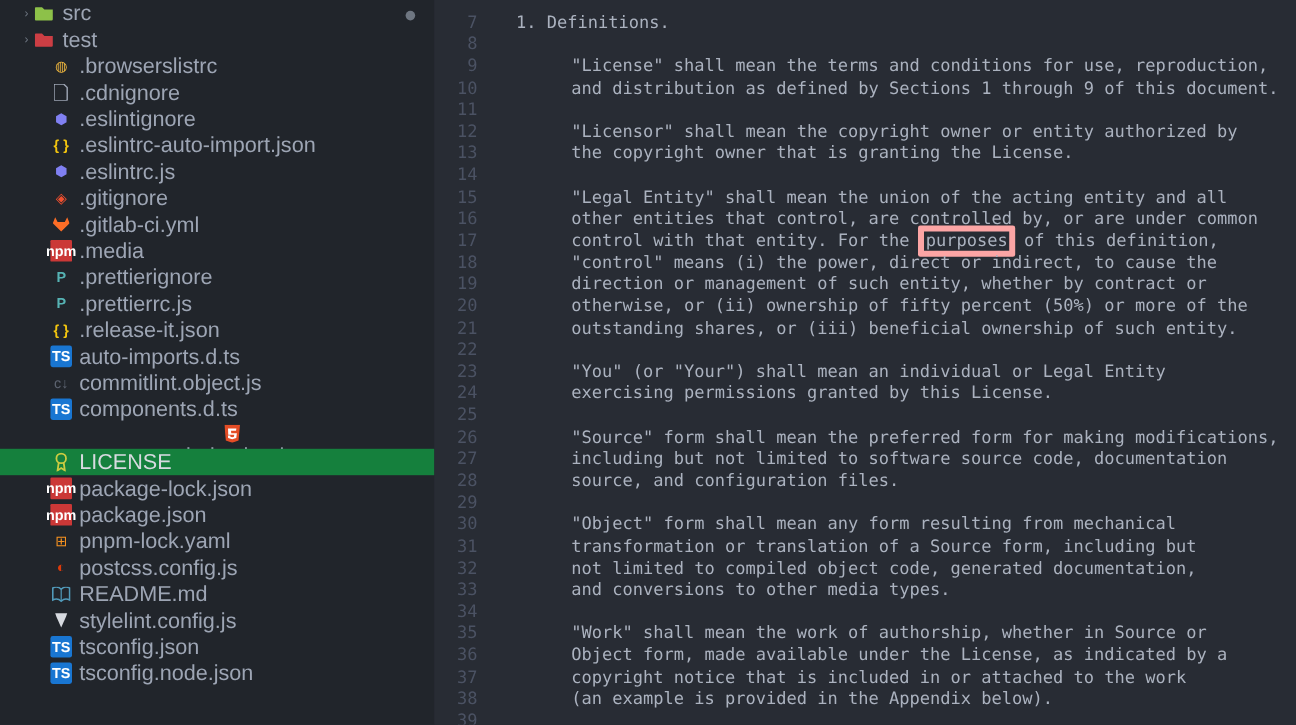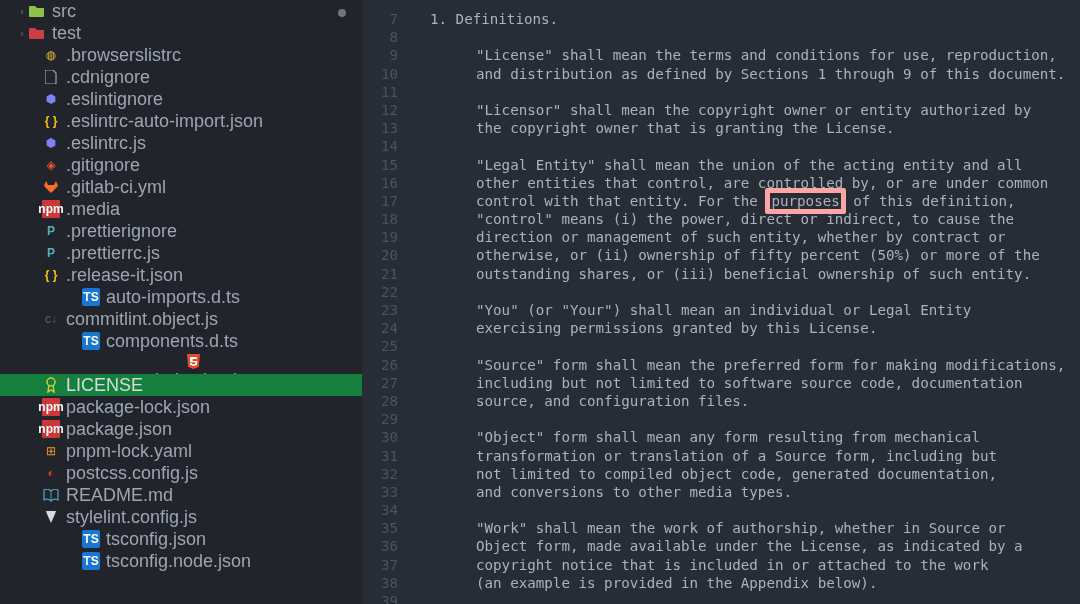--- a/index.html
+++ b/index.html
@@ -97,21 +97,21 @@
 .ic-folder-green svg { fill: #8dc149; }
 .ic-folder-red svg { fill: #cc3e44; }
 .ic-browserslist { color: #f5bb3f; }
 .ic-file svg { fill: #9da5b4; stroke: #9da5b4; }
 .ic-eslint { color: #8080f2; }
 .ic-json { color: #f1c40f; font-weight: bold; }
 .ic-git { color: #f1502f; }
 .ic-gitlab { color: #fc6d26; }
 .ic-npm { background: #cb3837; color: #fff; font-size: 9px; font-weight: bold; width: 16px; height: 11px; border-radius: 1px; }
 .ic-prettier { color: #56b3b4; font-weight: bold; }
-.ic-ts { background: #1976d2; color: #fff; font-size: 8px; font-weight: bold; width: 16px; height: 16px; border-radius: 2px; margin-left: 40px; }
+.ic-ts { background: #1976d2; color: #fff; font-size: 8px; font-weight: bold; width: 16px; height: 16px; border-radius: 2px; }
 .ic-md svg { fill: #519aba; }
 .ic-commitlint { color: #5c6370; font-size: 9px; }
 .ic-html { color: #e44d26; }
 .ic-license { color: #cbcb41; }
 .ic-pnpm { color: #f69220; }
 .ic-postcss { color: #dd3a0a; }
 .ic-readme svg { fill: #519aba; }
 .ic-stylelint svg { fill: #d7dae0; }
 </style>
 </head>

